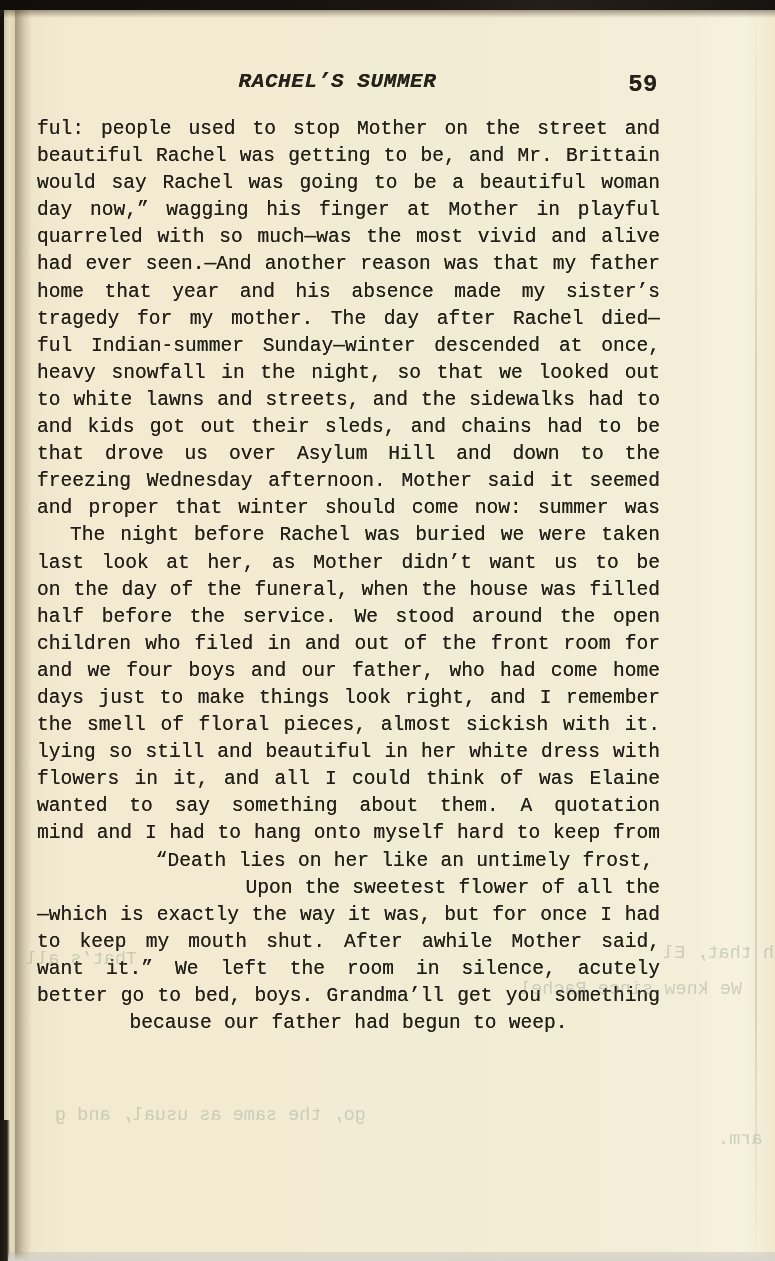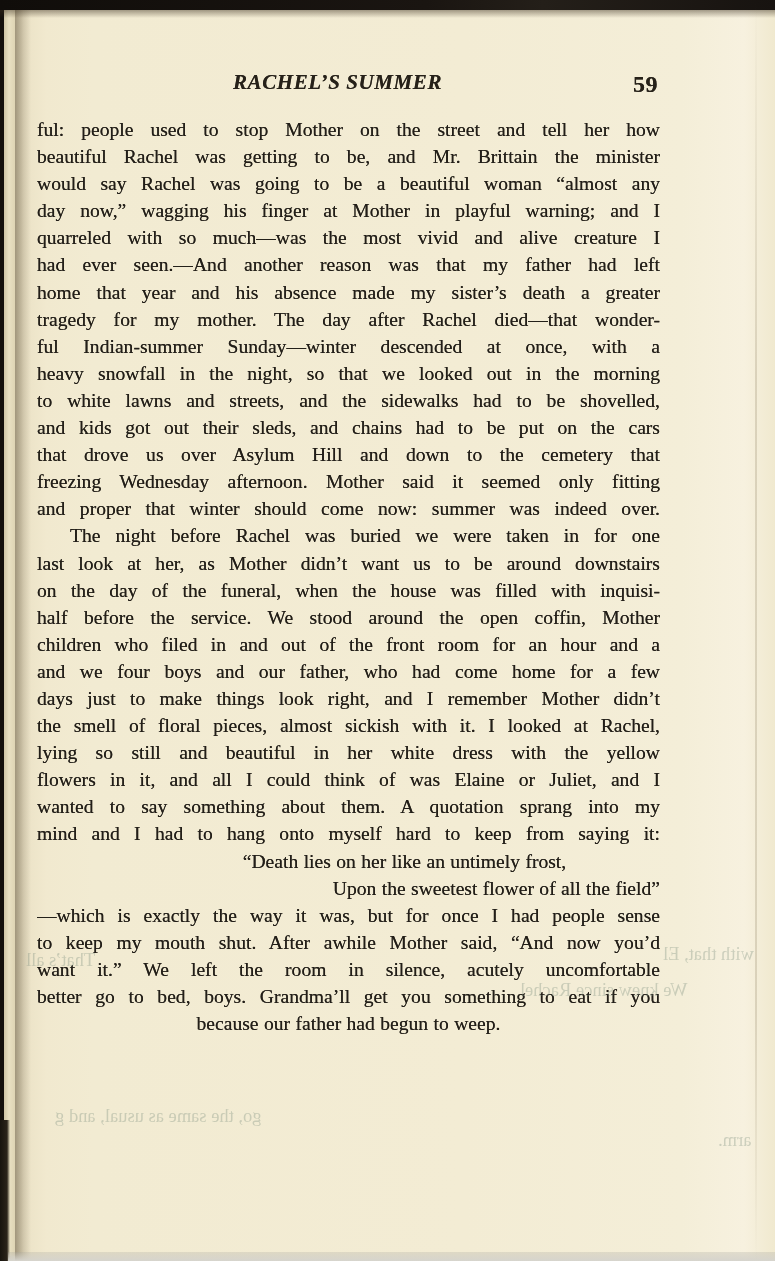--- a/index.html
+++ b/index.html
@@ -2,21 +2,21 @@
 <html><head>
 <meta charset="utf-8">
 <style>
   html,body{margin:0;padding:0;background:#2a2категория622;}
   body{background:#444;}
   .scan{
     position:relative;
     width:775px;height:1261px;
     overflow:hidden;
     background:#ffffff;
-    font-family:Liberation Serif, serif;
+    font-family:Liberation Mono, monospace;
   }
   
   .paper{
     position:absolute;left:0;top:0;right:0;bottom:0;
     background:linear-gradient(to right,
       #d8cfb2 0%, #ebe2c6 3%, #f1e9cf 6%, #f2ebd2 12%,
       #f3ecd4 60%, #f4eed8 88%, #f7f1df 96%, #f0e9cf 100%);
   }
   
   .top-bar{position:absolute;left:0;top:0;width:775px;height:10px;

